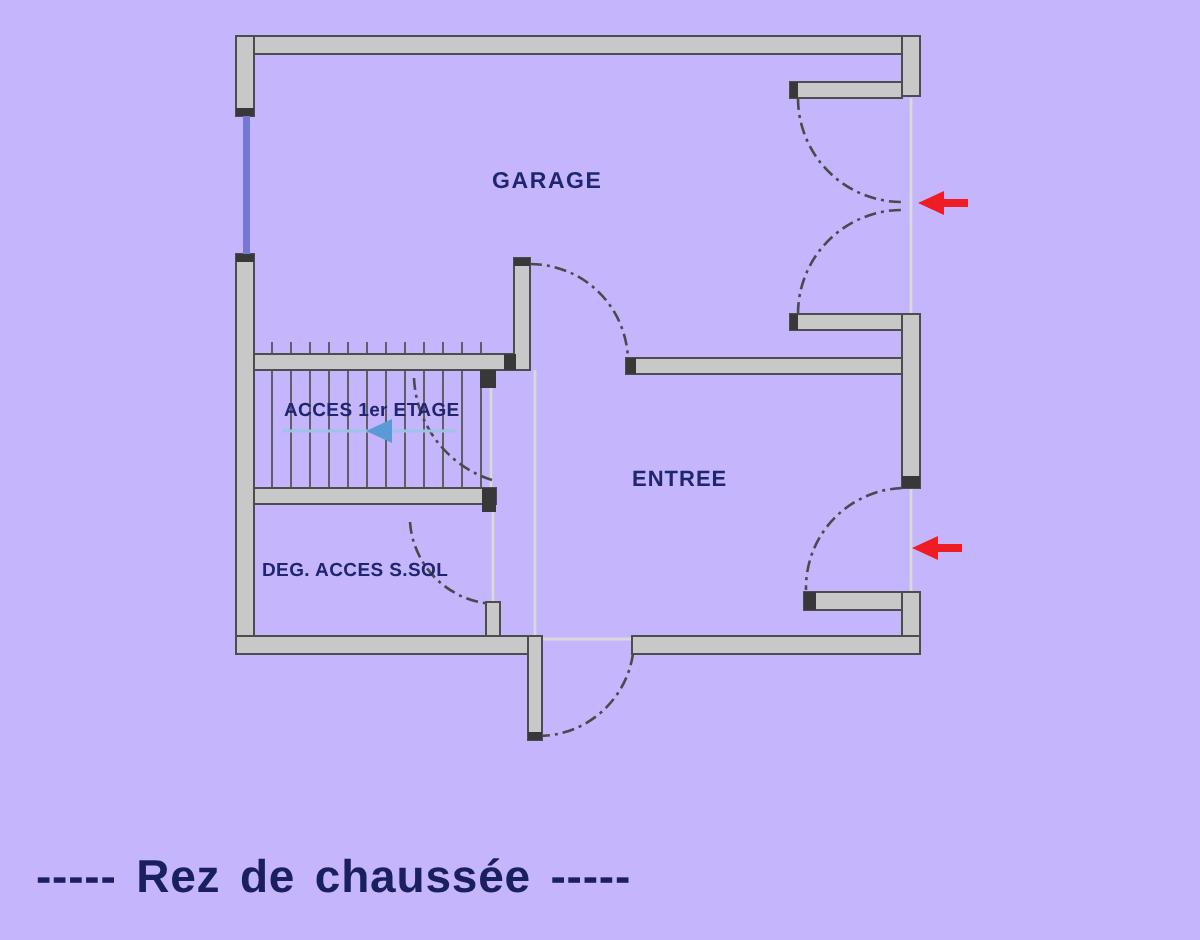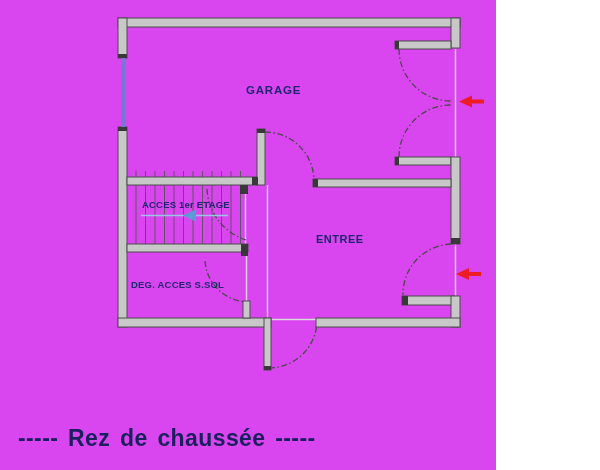--- a/index.html
+++ b/index.html
@@ -1,16 +1,16 @@
 <!DOCTYPE html>
 <html><head>
 <meta charset="utf-8">
 <style>
   html,body{margin:0;padding:0;background:#ffffff;}
-  .stage{position:relative;width:496px;height:470px;background:#d946ef;overflow:hidden;
+  .stage{position:relative;width:600px;height:470px;background:#c4b5fd;overflow:hidden;
          font-family:"Liberation Sans",sans-serif;}
   svg text{font-family:"Liberation Sans","DejaVu Sans",sans-serif;font-weight:bold;}
 </style>
 </head>
 <body>
 
 <div class="stage">
   <svg width="600" height="470" viewBox="0 0 600 470">
 
     <g fill="none" stroke-width="1.4" stroke="#d9d9d9">

